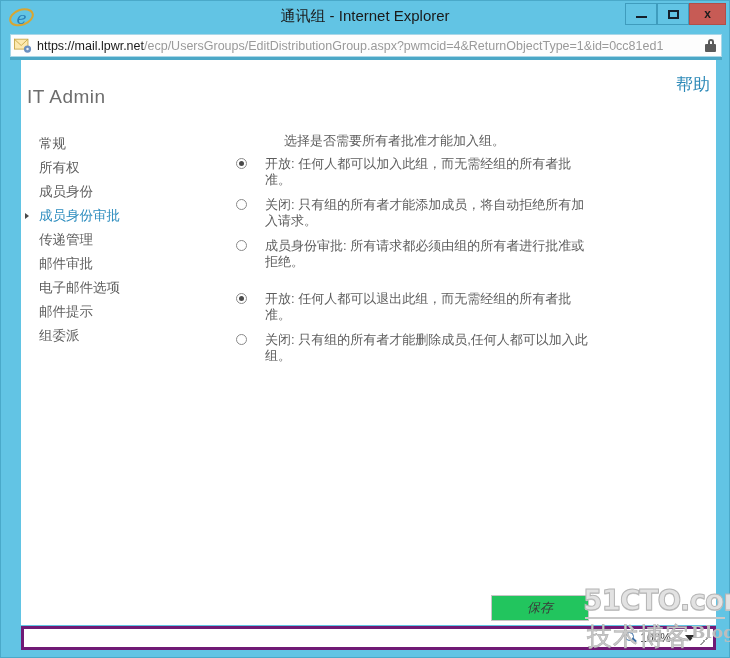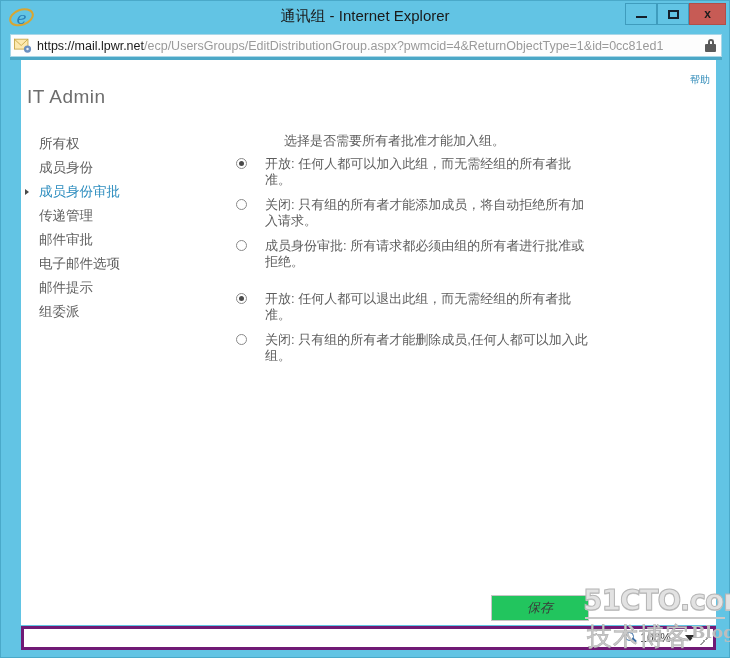--- a/index.html
+++ b/index.html
@@ -64,21 +64,21 @@
   #chrome-divider{
     position:absolute;left:9px;top:56px;width:712px;height:3px;background:#4ba7c6;
   }
 
   
   #page{
     position:absolute;left:20px;top:59px;width:695px;height:565px;
     background:#ffffff;overflow:hidden;
   }
   #help-link{
-    position:absolute;right:6px;top:13px;font-size:10px;color:#2e8ab8;
+    position:absolute;right:6px;top:13px;font-size:17px;color:#2e8ab8;
     cursor:pointer;
   }
   #group-title{
     position:absolute;left:6px;top:26px;font-size:19px;color:#6d6d6d;
     font-weight:normal;letter-spacing:.5px;
   }
   
   #sidebar{position:absolute;left:4px;top:72px;width:180px;}
   .nav-item{
     position:relative;height:24px;line-height:24px;padding-left:14px;
@@ -202,20 +202,21 @@
       </span>
   </div>
   <div id="chrome-divider"></div>
 
   <div id="page">
 
     <div id="help-link">帮助</div>
     <div id="group-title">IT Admin</div>
 
     <div id="sidebar">
+        <div class="nav-item"><span>常规</span></div>
         <div class="nav-item"><span>所有权</span></div>
         <div class="nav-item"><span>成员身份</span></div>
         <div class="nav-item selected"><span class="marker"></span><span>成员身份审批</span></div>
         <div class="nav-item"><span>传递管理</span></div>
         <div class="nav-item"><span>邮件审批</span></div>
         <div class="nav-item"><span>电子邮件选项</span></div>
         <div class="nav-item"><span>邮件提示</span></div>
         <div class="nav-item"><span>组委派</span></div>
       </div>
 

